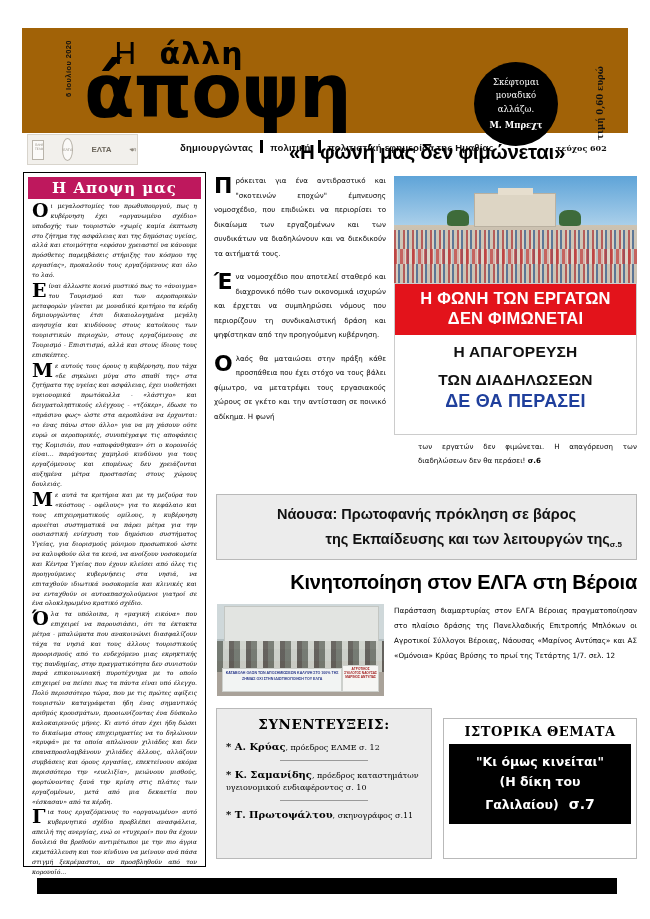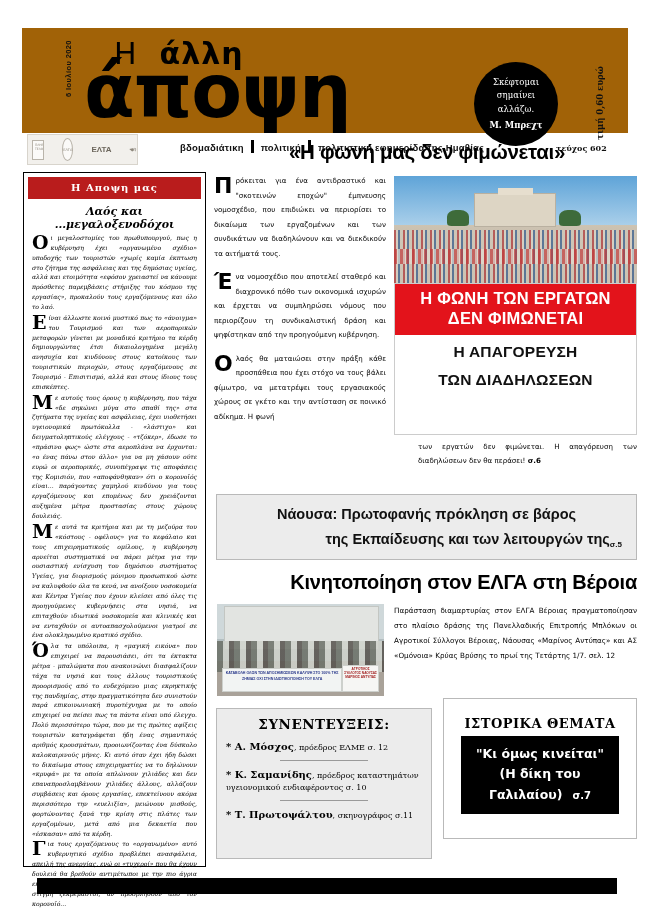--- a/index.html
+++ b/index.html
@@ -42,22 +42,22 @@
   .elta .name{font-family:"Liberation Sans",sans-serif;font-weight:bold;font-size:8px;color:#6d675d;}
   .elta .bird{width:24px;height:18px;}
 
   
   .top-headline{position:absolute;left:215px;top:140px;width:424px;text-align:center;
     font-family:"Liberation Sans",sans-serif;font-weight:bold;font-size:20.5px;color:#000;letter-spacing:-.3px;}
 
   
   .edit-col{position:absolute;left:23px;top:172px;width:183px;height:695px;
     border:1.4px solid #000;background:#fff;box-sizing:border-box;}
-  .edit-head{margin:4px 4px 0 4px;height:22px;background:#b91c1c;color:#fff;text-align:center;
-    font-family:"DejaVu Serif",serif;font-weight:bold;font-size:10px;line-height:22px;letter-spacing:1px;}
+  .edit-head{margin:4px 4px 0 4px;height:22px;background:#be185d;color:#fff;text-align:center;
+    font-family:"DejaVu Serif",serif;font-weight:bold;font-size:15px;line-height:22px;letter-spacing:1px;}
   .edit-title{margin:6px 8px 2px 8px;text-align:center;font-family:"DejaVu Serif",serif;
     font-style:italic;font-weight:bold;font-size:11px;color:#000;}
   .edit-body{margin:2px 8px 4px 8px;font-family:"DejaVu Serif",serif;font-style:italic;
     font-size:6.1px;line-height:1.62;text-align:justify;color:#000;}
   .edit-body p{margin:0 0 1px 0;}
   .edit-body p.dc::first-letter{float:left;font-size:19px;line-height:.92;font-style:normal;
     font-weight:bold;padding:1px 2px 0 0;}
 
   
   .main-col{position:absolute;left:214px;top:174px;width:172px;}
@@ -100,27 +100,27 @@
   
   .interv{position:absolute;left:216px;top:708px;width:216px;height:151px;background:#ececec;
     border:1px solid #b9b9b9;box-sizing:border-box;padding:7px 9px;}
   .interv h3{margin:0 0 7px 0;text-align:center;font-family:"DejaVu Serif",serif;font-weight:bold;
     font-size:13.5px;letter-spacing:.5px;color:#000;}
   .interv .it{font-family:"DejaVu Serif",serif;font-size:8px;color:#000;line-height:1.5;}
   .interv .it .nm{font-weight:bold;font-size:10px;}
   .interv hr{border:0;border-top:1px solid #9a9a9a;width:88px;margin:6px auto;}
 
   
-  .hist{position:absolute;left:443px;top:698px;width:194px;height:141px;background:#fff;
-    border:1px solid #b9b9b9;box-sizing:border-box;padding:17px;}
+  .hist{position:absolute;left:443px;top:718px;width:194px;height:141px;background:#fff;
+    border:1px solid #b9b9b9;box-sizing:border-box;padding:5px;}
   .hist h3{margin:0 0 5px 0;text-align:center;font-family:"DejaVu Serif",serif;font-weight:bold;
     font-size:13px;color:#000;letter-spacing:.5px;}
   .hist .blackbox{background:#000;color:#fff;padding:8px 4px 9px 4px;text-align:center;
     font-family:"DejaVu Sans",sans-serif;font-weight:bold;font-size:12.5px;line-height:1.62;}
-  .hist .blackbox .pg{font-size:10px;margin-left:10px;}
+  .hist .blackbox .pg{font-size:14px;margin-left:10px;}
 
   
   .bottombar{position:absolute;left:37px;top:878px;width:580px;height:16px;background:#000;}
 
   
   .sky{position:absolute;left:0;top:0;width:100%;height:46%;
     background:linear-gradient(#5fa4d8,#a9cfea);}
   .ground{position:absolute;left:0;top:46%;width:100%;height:54%;
     background:linear-gradient(#cdc3b2,#b9ad99);}
   .parl{position:absolute;left:33%;top:16%;width:33%;height:30%;background:#ddd5c4;border:1px solid #b9b0a0;}
@@ -149,49 +149,48 @@
 
   <div class="masthead">
     <div class="date-vert-wrap">
       <div class="date-vert">6 Ιουλίου 2020</div>
     </div>
     <div class="mh-line1">
       <span class="h">Η</span><span class="alli">άλλη</span>
     </div>
     <div class="mh-logo">άποψη</div>
     <div class="mh-sub">
-      <span>βδομαδιάτικη</span><span class="sep"></span><span>πολιτική</span><span class="sep"></span><span>πολιτιστική εφημερίδα της Ημαθίας</span>
+      <span>δημιουργώντας</span><span class="sep"></span><span>πολιτική</span><span class="sep"></span><span>πολιτιστική εφημερίδα της Ημαθίας</span>
     </div>
     <div class="issue">τεύχος 602</div>
     <div class="price-vert">
       <span>τιμή 0,60 ευρώ</span>
     </div>
     <div class="quote-circle">
       <div>Σκέφτομαι</div>
-      <div>σημαίνει</div>
+      <div>μοναδικό</div>
       <div>αλλάζω.</div>
       <div class="auth">Μ. Μπρεχτ</div>
     </div>
   </div>
 
   <div class="elta">
     <div class="box1">ΠΛΗΡΩΜΕΝΟ ΤΕΛΟΣ</div>
     <div class="circ">ΕΛΤΑ</div>
     <div class="name">ΕΛΤΑ</div>
     <svg class="bird" viewBox="0 0 24 18">
       <path d="M1 6 L16 3 L12 7 L20 5 L13 10 L19 9 L10 14 Z" fill="#8d877c"></path>
       <path d="M18 2 L23 6 L21 13 L19 13 L21 7 L17 4 Z" fill="#8d877c"></path>
     </svg>
   </div>
 
   <div class="top-headline">«Η φωνή μας δεν φιμώνεται»</div>
 
   <div class="edit-col">
     <div class="edit-head">Η Αποψη μας</div>
-    <div class="edit-title">Λαός και ...μεγαλοξενοδόχοι</div>
     <div class="edit-body">
       <p class="dc">Οι μεγαλοστομίες του πρωθυπουργού, πως η κυβέρνηση έχει «οργανωμένο σχέδιο» υποδοχής των τουριστών «χωρίς καμία έκπτωση στο ζήτημα της ασφάλειας και της δημόσιας υγείας, αλλά και ετοιμότητα «εφόσον χρειαστεί να κάνουμε πρόσθετες παρεμβάσεις στήριξης του κόσμου της εργασίας», προκαλούν τους εργαζόμενους και όλο το λαό.</p>
       <p class="dc">Είναι άλλωστε κοινό μυστικό πως το «άνοιγμα» του Τουρισμού και των αεροπορικών μεταφορών γίνεται με μοναδικό κριτήριο τα κέρδη δημιουργώντας έτσι δικαιολογημένα μεγάλη ανησυχία και κινδύνους στους κατοίκους των τουριστικών περιοχών, στους εργαζόμενους σε Τουρισμό - Επισιτισμό, αλλά και στους ίδιους τους επισκέπτες.</p>
       <p class="dc">Με αυτούς τους όρους η κυβέρνηση, που τάχα «δε σηκώνει μύγα στο σπαθί της» στα ζητήματα της υγείας και ασφάλειας, έχει υιοθετήσει υγειονομικά πρωτόκολλα - «λάστιχο» και δειγματοληπτικούς ελέγχους - «τζόκερ», έδωσε το «πράσινο φως» ώστε στα αεροπλάνα να έρχονται: «ο ένας πάνω στον άλλο» για να μη χάσουν ούτε ευρώ οι αεροπορικές, συνυπέγραψε τις αποφάσεις της Κομισιόν, που «αποφάνθηκαν» ότι ο κορονοϊός είναι... παράγοντας χαμηλού κινδύνου για τους εργαζόμενους και επομένως δεν χρειάζονται αυξημένα μέτρα προστασίας στους χώρους δουλειάς.</p>
       <p class="dc">Με αυτά τα κριτήρια και με τη μεζούρα του «κόστους - οφέλους» για το κεφάλαιο και τους επιχειρηματικούς ομίλους, η κυβέρνηση αρνείται συστηματικά να πάρει μέτρα για την ουσιαστική ενίσχυση του δημόσιου συστήματος Υγείας, για διορισμούς μόνιμου προσωπικού ώστε να καλυφθούν όλα τα κενά, να ανοίξουν νοσοκομεία και Κέντρα Υγείας που έχουν κλείσει από όλες τις προηγούμενες κυβερνήσεις στα νησιά, να επιταχθούν ιδιωτικά νοσοκομεία και κλινικές και να ενταχθούν οι αυτοαπασχολούμενοι γιατροί σε ένα ολοκληρωμένο κρατικό σχέδιο.</p>
       <p class="dc">Όλα τα υπόλοιπα, η «μαγική εικόνα» που επιχειρεί να παρουσιάσει, ότι τα έκτακτα μέτρα - μπαλώματα που ανακοινώνει διασφαλίζουν τάχα τα νησιά και τους άλλους τουριστικούς προορισμούς από το ενδεχόμενο μιας εκρηκτικής της πανδημίας, στην πραγματικότητα δεν συνιστούν παρά επικοινωνιακή πυροτέχνημα με το οποίο επιχειρεί να πείσει πως τα πάντα είναι υπό έλεγχο. Πολύ περισσότερο τώρα, που με τις πρώτες αφίξεις τουριστών καταγράφεται ήδη ένας σημαντικός αριθμός κρουσμάτων, προοιωνίζοντας ένα δύσκολο καλοκαιρινούς μήνες. Κι αυτό όταν έχει ήδη δώσει το δικαίωμα στους επιχειρηματίες να το δηλώνουν «κρυφά» με τα οποία απλώνουν χιλιάδες και δεν επαναπροσλαμβάνουν χιλιάδες άλλους, αλλάζουν συμβάσεις και όρους εργασίας, επεκτείνουν ακόμα περισσότερο την «ευελιξία», μειώνουν μισθούς, φορτώνοντας ξανά την κρίση στις πλάτες των εργαζομένων, μετά από μια δεκαετία που «έσκασαν» από τα κέρδη.</p>
       <p class="dc">Για τους εργαζόμενους το «οργανωμένο» αυτό κυβερνητικό σχέδιο προβλέπει ανασφάλεια, απειλή της ανεργίας, ενώ οι «τυχεροί» που θα έχουν δουλειά θα βρεθούν αντιμέτωποι με την πιο άγρια εκμετάλλευση και τον κίνδυνο να μείνουν ανά πάσα στιγμή ξεκρέμαστοι, αν προσβληθούν από τον κορονοϊό...</p>
     </div>
   </div>
 
@@ -211,20 +210,21 @@
     <div class="crowd2"></div>
   </div>
 
   <div class="poster">
     <div class="red">
       <div>Η ΦΩΝΗ ΤΩΝ ΕΡΓΑΤΩΝ</div>
       <div>ΔΕΝ ΦΙΜΩΝΕΤΑΙ</div>
     </div>
     <div class="blk">Η ΑΠΑΓΟΡΕΥΣΗ</div>
     <div class="blk">ΤΩΝ ΔΙΑΔΗΛΩΣΕΩΝ</div>
+    <div class="blue">ΔΕ ΘΑ ΠΕΡΑΣΕΙ</div>
   </div>
 
   <div class="poster-cap">
     <span>των εργατών δεν φιμώνεται. Η απαγόρευση των διαδηλώσεων δεν θα περάσει! </span><b>σ.6</b>
   </div>
 
   <div class="naousa">
     <div class="l1">Νάουσα: Πρωτοφανής πρόκληση σε βάρος</div>
     <div class="l2"><span>της Εκπαίδευσης  και των λειτουργών της</span><sub>σ.5</sub></div>
   </div>
@@ -235,21 +235,21 @@
     <div class="elga-bldg"></div>
     <div class="elga-people"></div>
     <div class="elga-banner">ΚΑΤΑΒΟΛΗ ΟΛΩΝ ΤΩΝ ΑΠΟΖΗΜΙΩΣΕΩΝ ΚΑΛΥΨΗ ΣΤΟ 100% ΤΗΣ ΖΗΜΙΑΣ ΟΧΙ ΣΤΗΝ ΙΔΙΩΤΙΚΟΠΟΙΗΣΗ ΤΟΥ ΕΛΓΑ</div>
     <div class="elga-banner2">ΑΓΡΟΤΙΚΟΣ ΣΥΛΛΟΓΟΣ ΝΑΟΥΣΑΣ ΜΑΡΙΝΟΣ ΑΝΤΥΠΑΣ</div>
   </div>
   <div class="elga-text">Παράσταση διαμαρτυρίας στον ΕΛΓΑ Βέροιας πραγματοποίησαν στο πλαίσιο δράσης της Πανελλαδικής Επιτροπής Μπλόκων οι Αγροτικοί Σύλλογοι Βέροιας, Νάουσας «Μαρίνος Αντύπας» και ΑΣ «Ομόνοια» Κρύας Βρύσης το πρωί της Τετάρτης 1/7.  σελ. 12</div>
 
   <div class="interv">
     <h3>ΣΥΝΕΝΤΕΥΞΕΙΣ:</h3>
     <div class="it">
-      <span class="nm">* Α. Μόσχος</span><span>, πρόεδρος ΕΛΜΕ σ. 12</span>
+      <span class="nm">* Α. Κρύας</span><span>, πρόεδρος ΕΛΜΕ σ. 12</span>
     </div>
     <hr>
     <div class="it">
       <span class="nm">* Κ. Σαμανίδης</span><span>, πρόεδρος καταστημάτων υγειονομικού ενδιαφέροντος σ. 10</span>
     </div>
     <hr>
     <div class="it">
       <span class="nm">* Τ. Πρωτοψάλτου</span><span>, σκηνογράφος σ.11</span>
     </div>
   </div>

